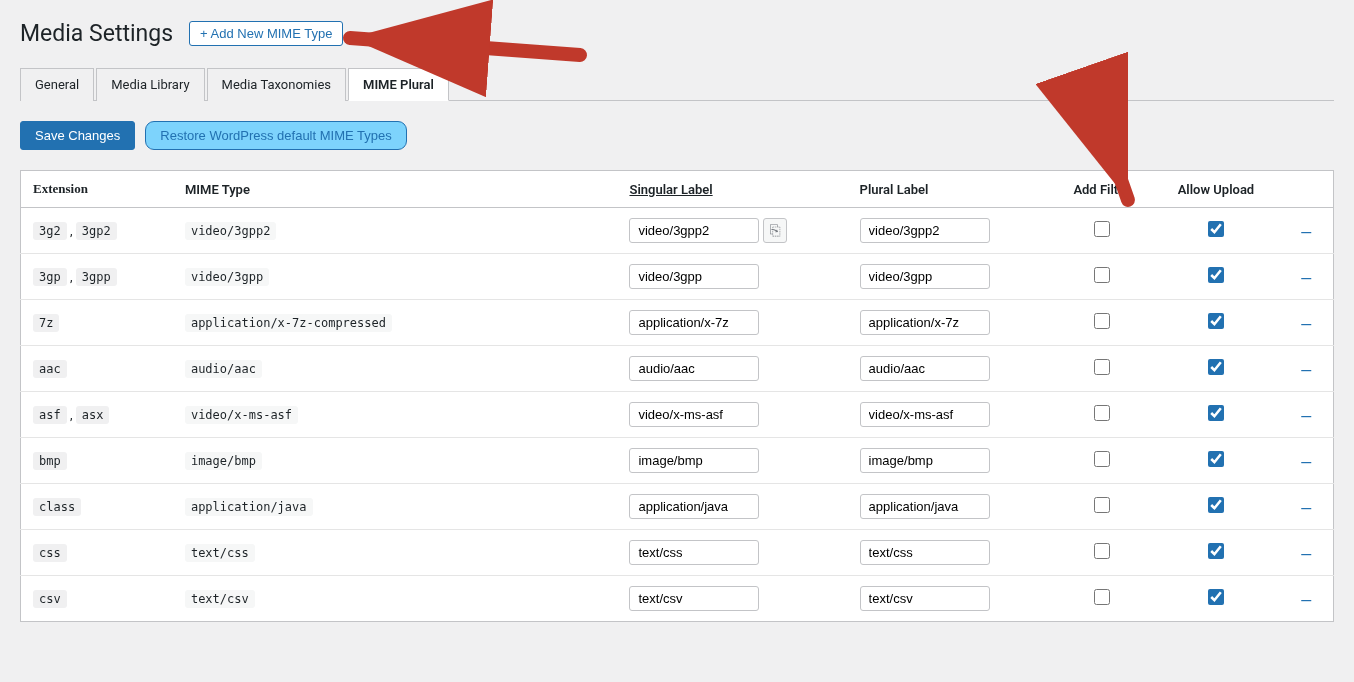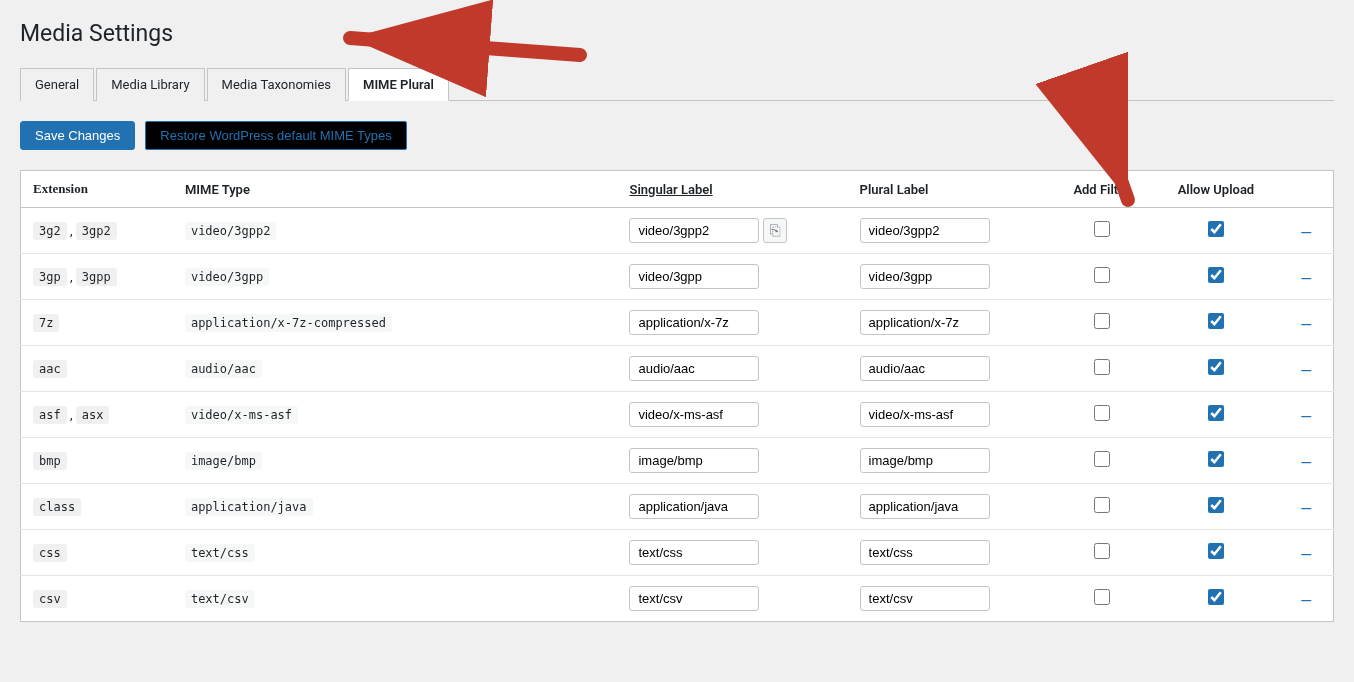--- a/index.html
+++ b/index.html
@@ -66,25 +66,25 @@
       background: #2271b1;
       color: #fff;
       border: 1px solid #2271b1;
       padding: 6px 14px;
       border-radius: 3px;
       cursor: pointer;
       font-size: 13px;
       font-weight: 500;
     }
     .btn-secondary {
-      background: #000000;
+      background: #7dd3fc;
       color: #2271b1;
       border: 1px solid #2271b1;
       padding: 6px 14px;
-      border-radius: 2px;
+      border-radius: 9px;
       cursor: pointer;
       font-size: 13px;
     }
 
     
     .mime-table {
       width: 100%;
       border-collapse: collapse;
       background: #fff;
       border: 1px solid #c3c4c7;
@@ -183,20 +183,21 @@
       z-index: 100;
     }
   </style>
 </head>
 <body>
 
 <div style="position:relative;">
 
   <div class="page-header">
     <h1 class="page-title">Media Settings</h1>
+    <button class="add-mime-btn">+ Add New MIME Type</button>
   </div>
 
   <div class="tabs">
     <div class="tab">General</div>
     <div class="tab">Media Library</div>
     <div class="tab">Media Taxonomies</div>
     <div class="tab active">MIME Plural</div>
   </div>
 
   <div class="action-bar">

